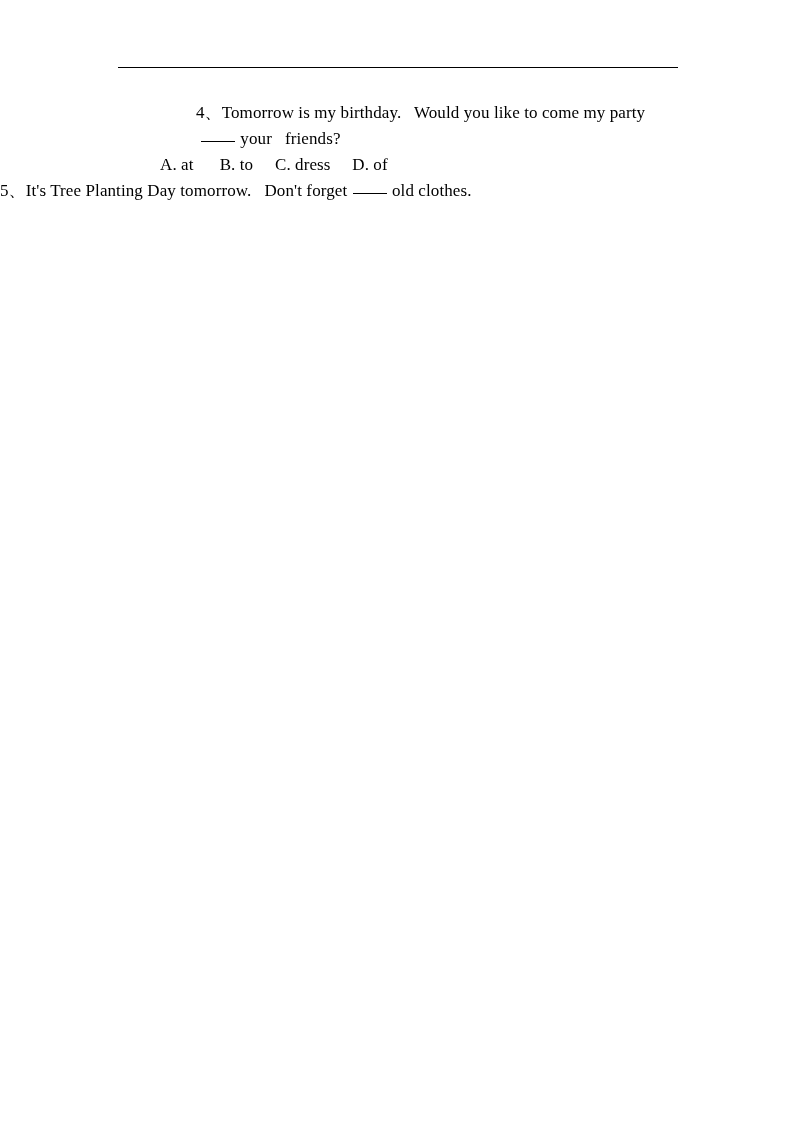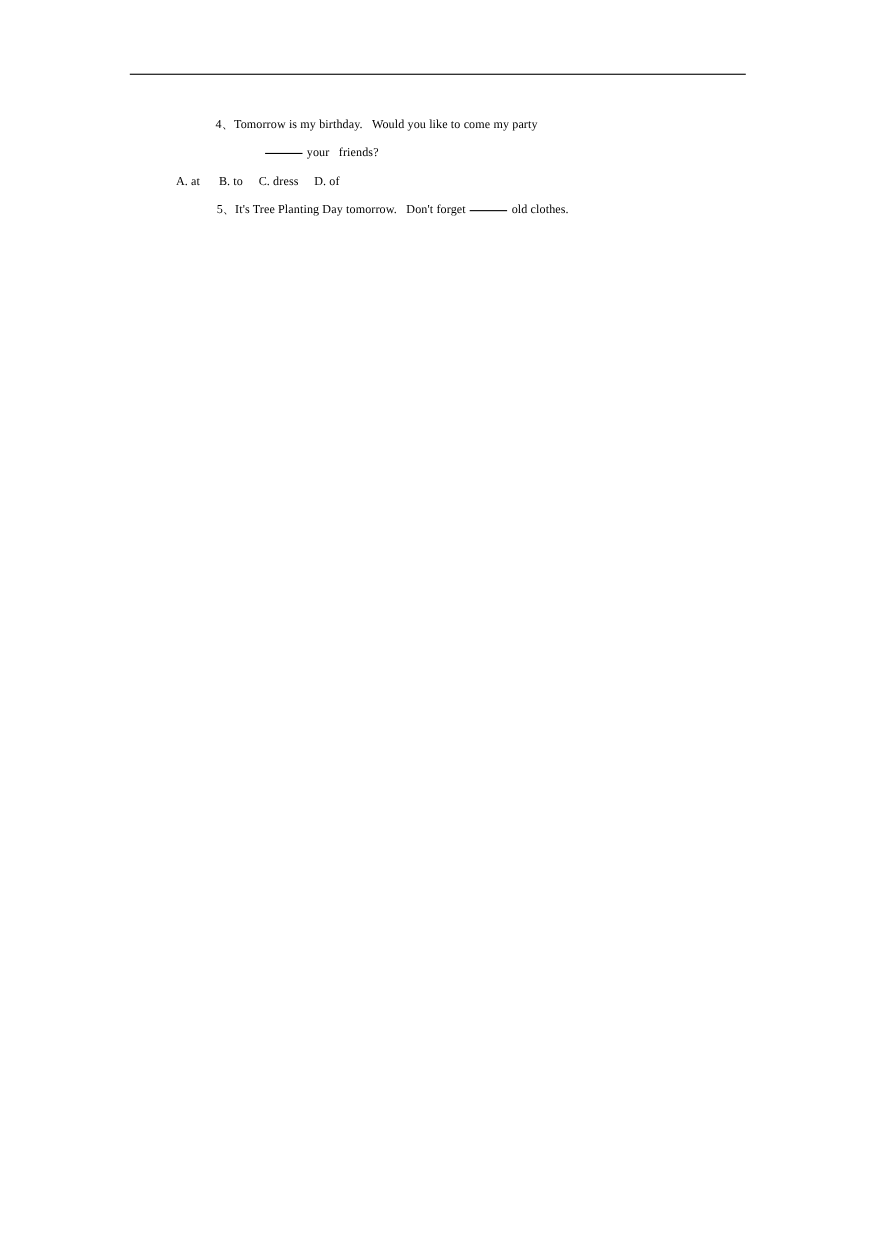--- a/index.html
+++ b/index.html
@@ -36,31 +36,31 @@
 
   
   .content {
     position: absolute;
     left: 0;
     top: 100px;
     width: 794px;
   }
 
   .text-line {
-    font-size: 11px;
+    font-size: 17px;
     line-height: 26px;
     white-space: pre;
     color: #000000;
     letter-spacing: 0.1px;
   }
 
   .indent-question { padding-left: 196px; }
-  .indent-continuation { padding-left: 200px; margin-left: 40px; }
+  .indent-continuation { padding-left: 200px; }
   .indent-options-outer { padding-left: 160px; }
-  .indent-options-inner { padding-left: 197px; }
+  .indent-options-inner { }
 
   
   .blank {
     display: inline-block;
     width: 34px;
     border-bottom: 1.4px solid #000000;
     vertical-align: 2px;
     margin: 0 1px;
   }
 

